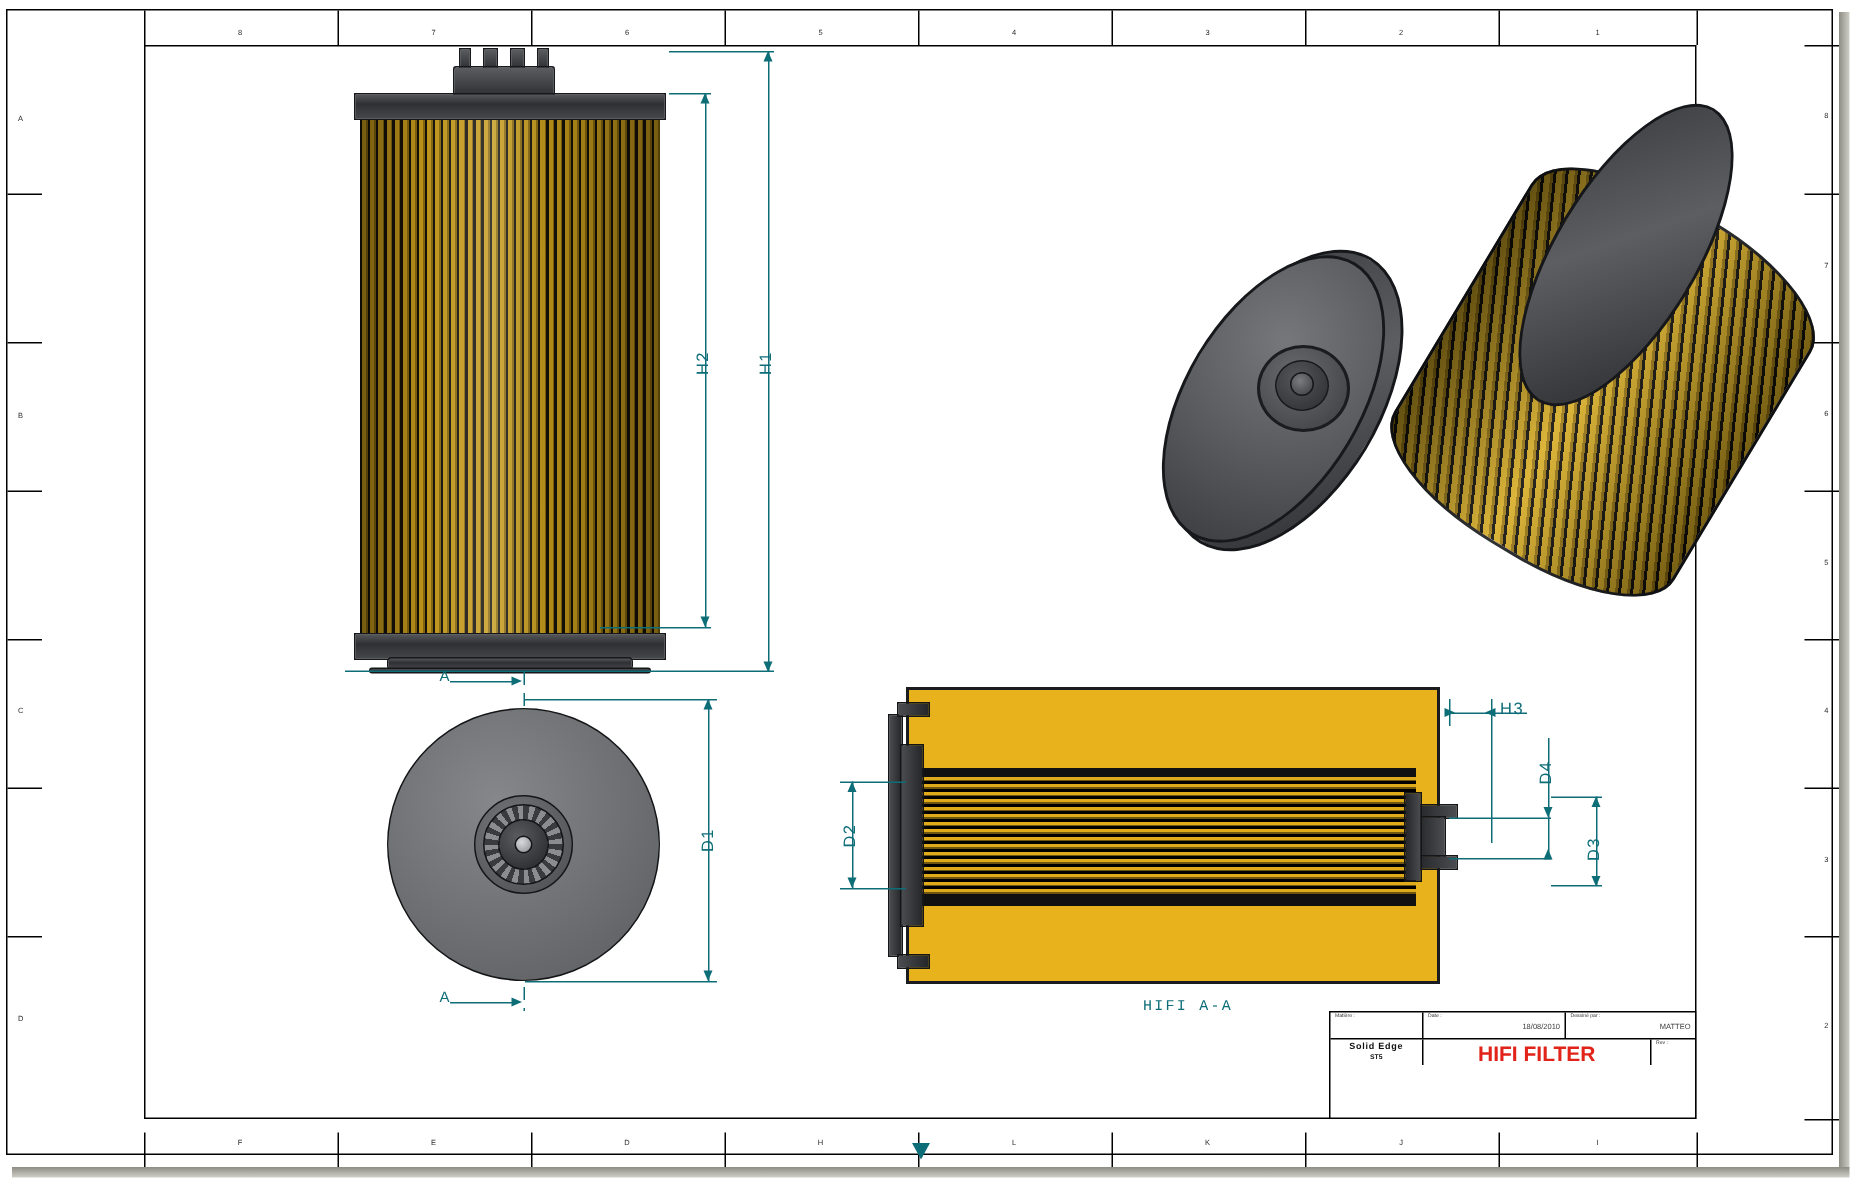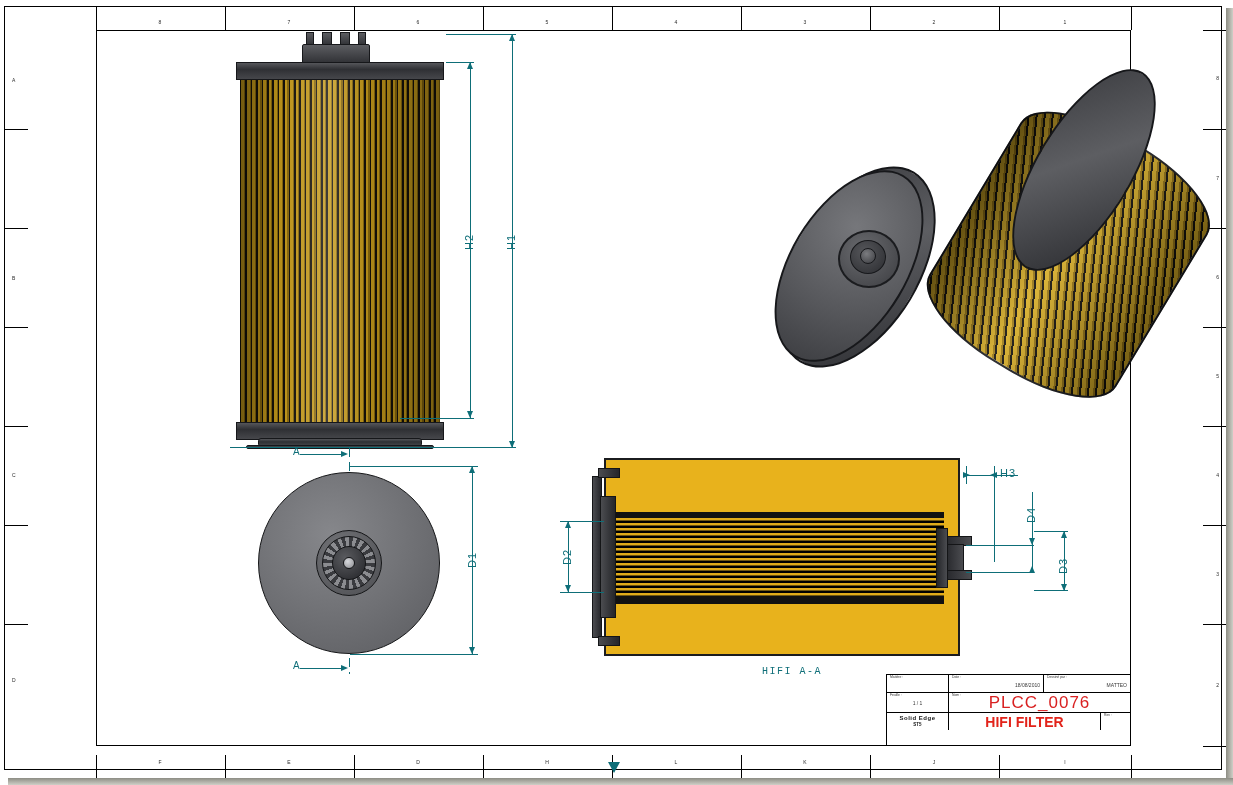--- a/index.html
+++ b/index.html
@@ -372,30 +372,20 @@
       <div class="tb-cell" style="width:95px;">
         <span class="tb-cap">Date :</span>
         <span class="tb-val">18/08/2010</span>
       </div>
       <div class="tb-cell" style="width:86px;">
         <span class="tb-cap">Dessiné par :</span>
         <span class="tb-val">MATTEO</span>
       </div>
     </div>
 
-    <div class="tb-row" style="height:20px;">
-      <div class="tb-cell" style="width:62px;">
-        <span class="tb-cap">Feuille :</span>
-        <span class="tb-val" style="text-align:center;">1 / 1</span>
-      </div>
-      <div class="tb-cell" style="width:181px;">
-        <span class="tb-cap">Nom :</span>
-        <div class="tb-part" style="margin-top:-4px;">PLCC_0076</div>
-      </div>
-    </div>
 
 
     <div class="tb-row" style="height:17px;">
       <div class="tb-cell" style="width:62px;padding-top:1px;">
         <div class="tb-se">Solid Edge</div>
         <div class="tb-ver">ST5</div>
       </div>
       <div class="tb-cell" style="width:152px;">
         <div class="tb-brand">HIFI FILTER</div>
       </div>

